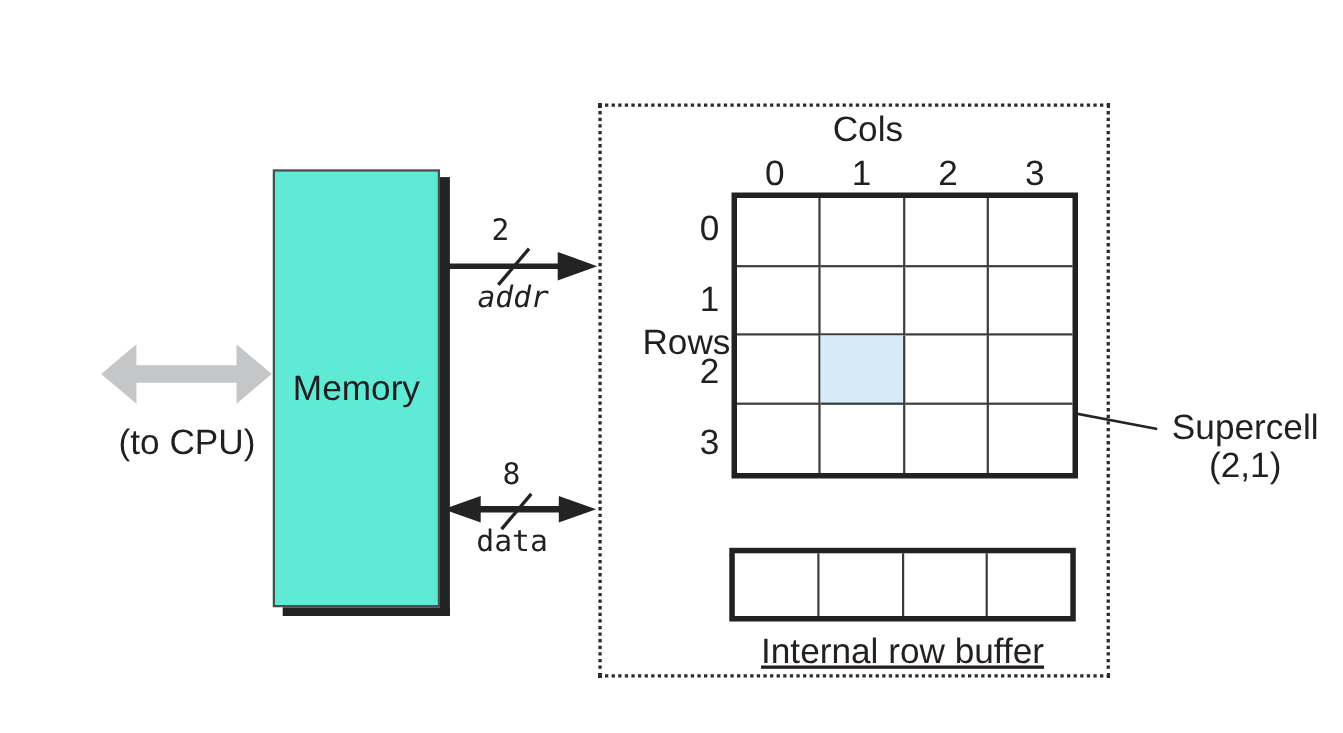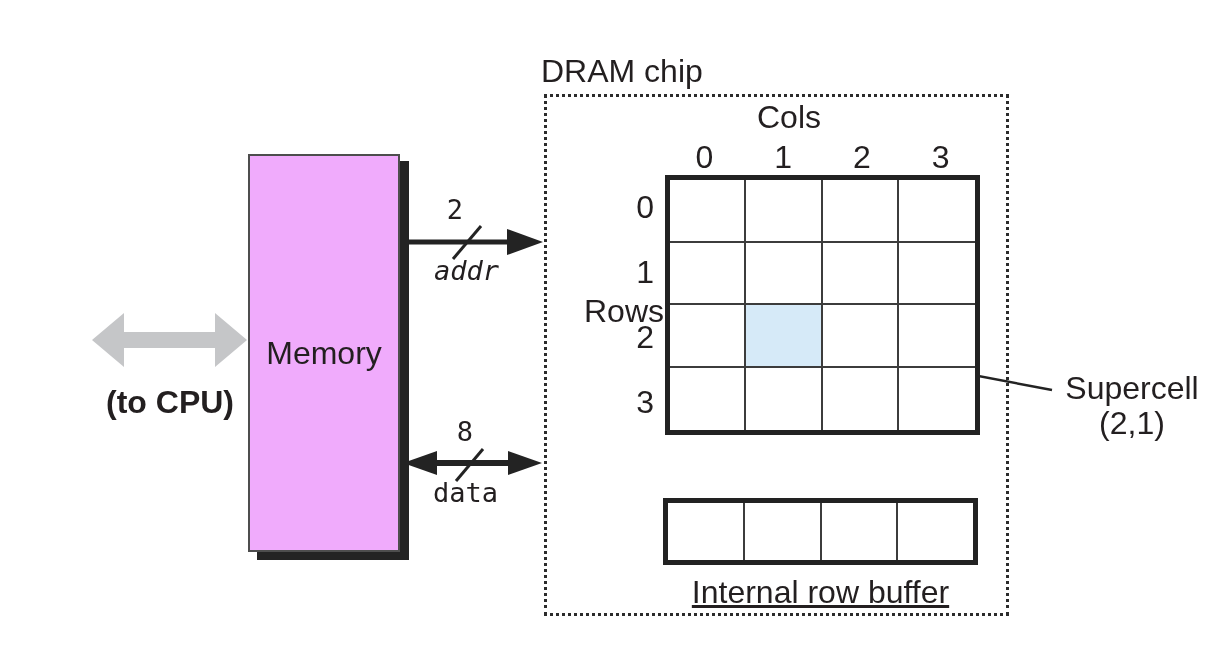--- a/index.html
+++ b/index.html
@@ -44,28 +44,28 @@
     left:663px;top:498px;width:315px;height:67px;box-sizing:border-box;
     border:5px solid #222222;background:#ffffff;display:flex;
   }
   .row-buffer .cell{flex:1;border-right:2px solid #3c3c3c;}
   .row-buffer .cell:last-child{border-right:none;}
   .row-buffer-label{left:663px;top:574px;width:315px;text-align:center;text-decoration:underline;}
 
   
   .controller{
     left:248px;top:154px;width:152px;height:398px;box-sizing:border-box;
-    border:2px solid #4d4d4d;background:#f0abfc;
+    border:2px solid #4d4d4d;background:#5eead4;
     display:flex;flex-direction:row;align-items:center;justify-content:center;
     text-align:center;line-height:36px;
   }
   .controller-shadow-right{left:400px;top:161px;width:9px;height:398px;background:#232323;}
   .controller-shadow-bottom{left:257px;top:552px;width:152px;height:8px;background:#232323;}
 
-  .to-cpu{left:92px;top:384px;width:156px;text-align:center;font-weight:bold;}
+  .to-cpu{left:92px;top:384px;width:156px;text-align:center;}
 
   
   .addr-bits{left:439px;top:194px;width:32px;text-align:center;}
   .addr-name{left:434px;top:255px;font-style:italic;}
   .data-bits{left:449px;top:416px;width:32px;text-align:center;}
   .data-name{left:433px;top:477px;}
 
   
   .supercell-label{left:1052px;top:371px;width:160px;text-align:center;line-height:35px;}
 
@@ -86,21 +86,20 @@
 
     <line data-name="data-bus-line" x1="432" y1="463" x2="513" y2="463" stroke="#232323" stroke-width="6"></line>
     <polygon data-name="data-bus-left-arrowhead" points="403,463 437,451 437,475" fill="#232323"></polygon>
     <polygon data-name="data-bus-right-arrowhead" points="542,463 508,451 508,475" fill="#232323"></polygon>
     <line data-name="data-bus-width-slash" x1="456" y1="481" x2="483" y2="449" stroke="#232323" stroke-width="3"></line>
 
     <line data-name="supercell-pointer-line" x1="820" y1="346" x2="1052" y2="390" stroke="#232323" stroke-width="2.5"></line>
     <polygon data-name="supercell-pointer-arrowhead" points="802,343 825,340 823,354" fill="#232323"></polygon>
   </svg>
 
-  <div class="abs sans dram-title" data-name="dram-chip-title">DRAM chip</div>
   <div class="abs dram-outline" data-name="dram-chip-outline"></div>
 
   <div class="abs sans cols-label" data-name="cols-label">Cols</div>
   <div class="abs sans col-numbers" data-name="col-numbers">
       <span data-name="col-label">0</span>
       <span data-name="col-label">1</span>
       <span data-name="col-label">2</span>
       <span data-name="col-label">3</span>
     </div>
 

